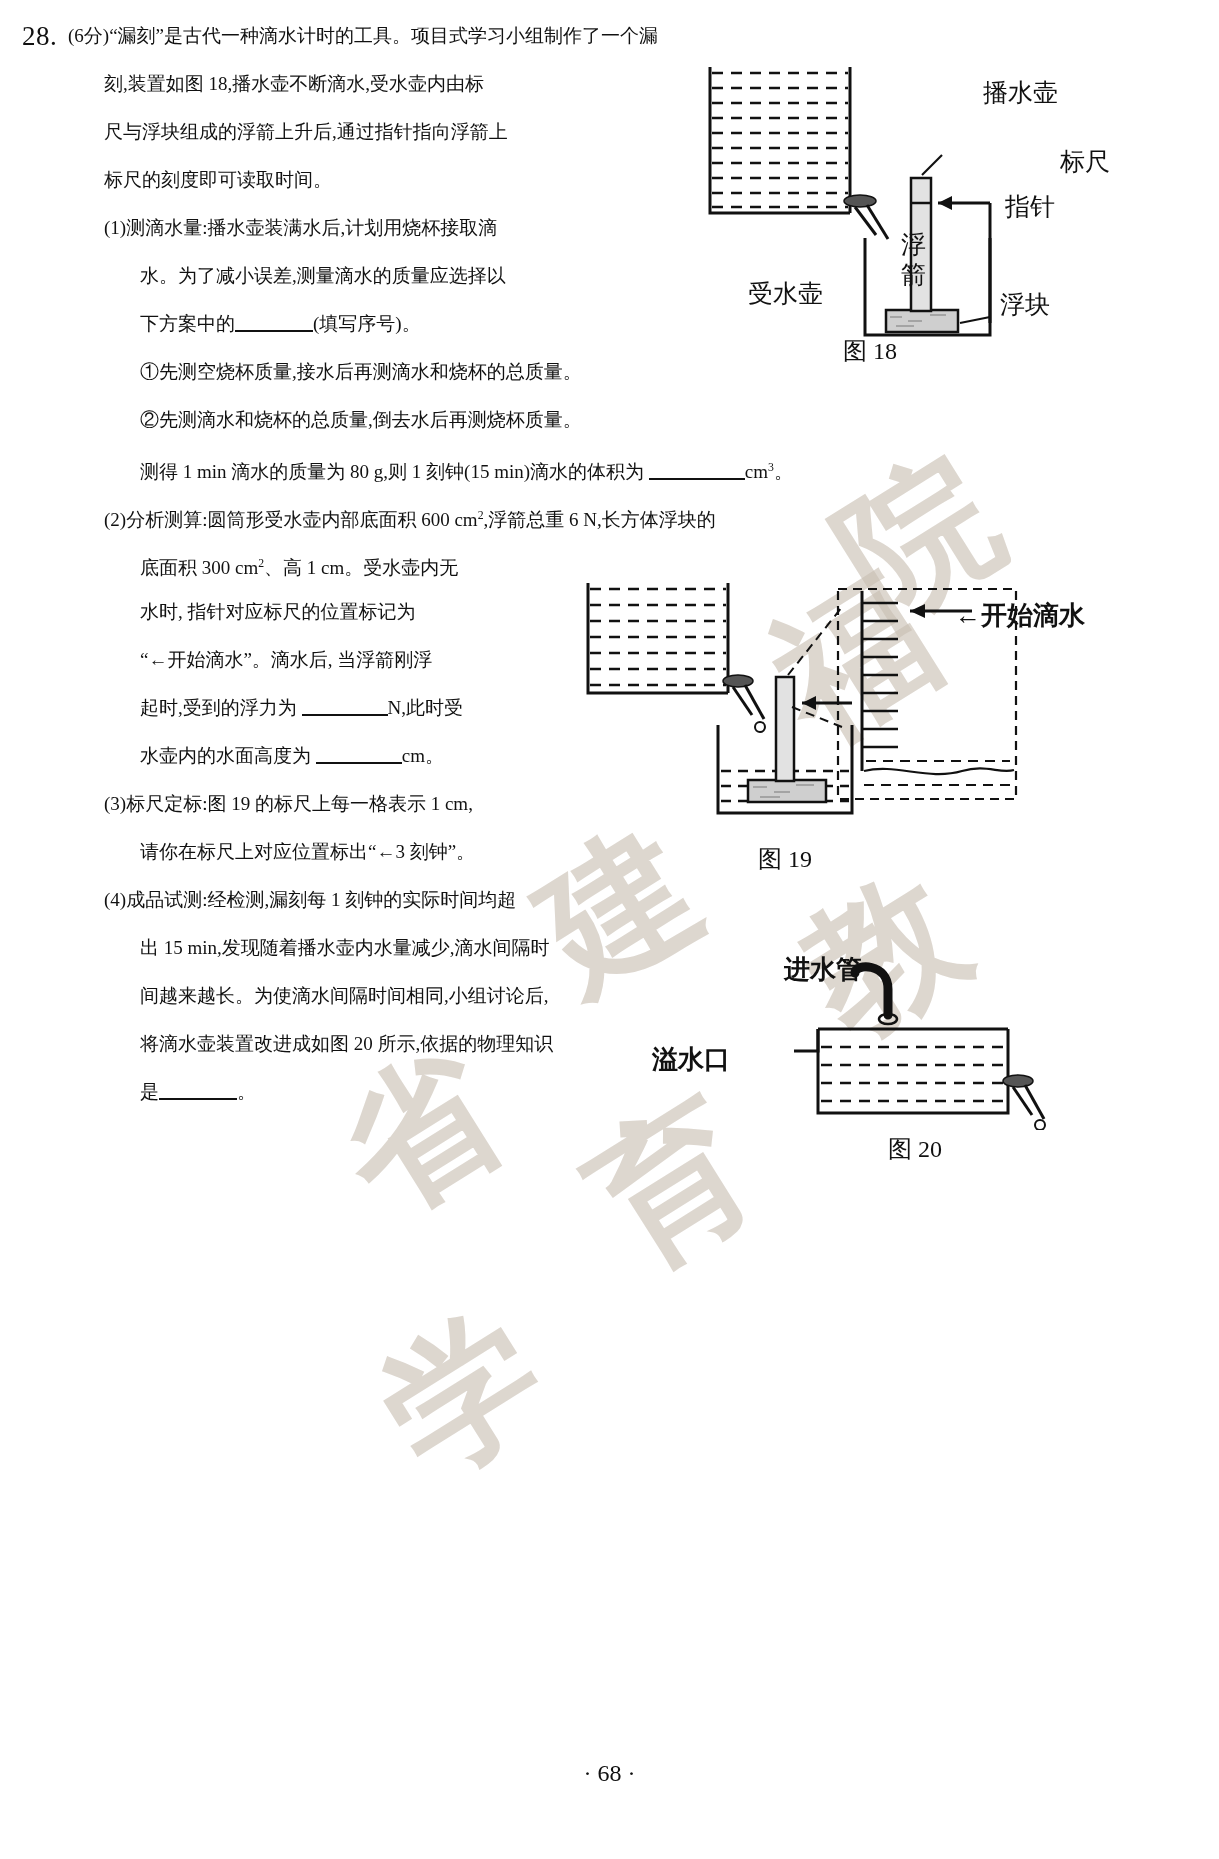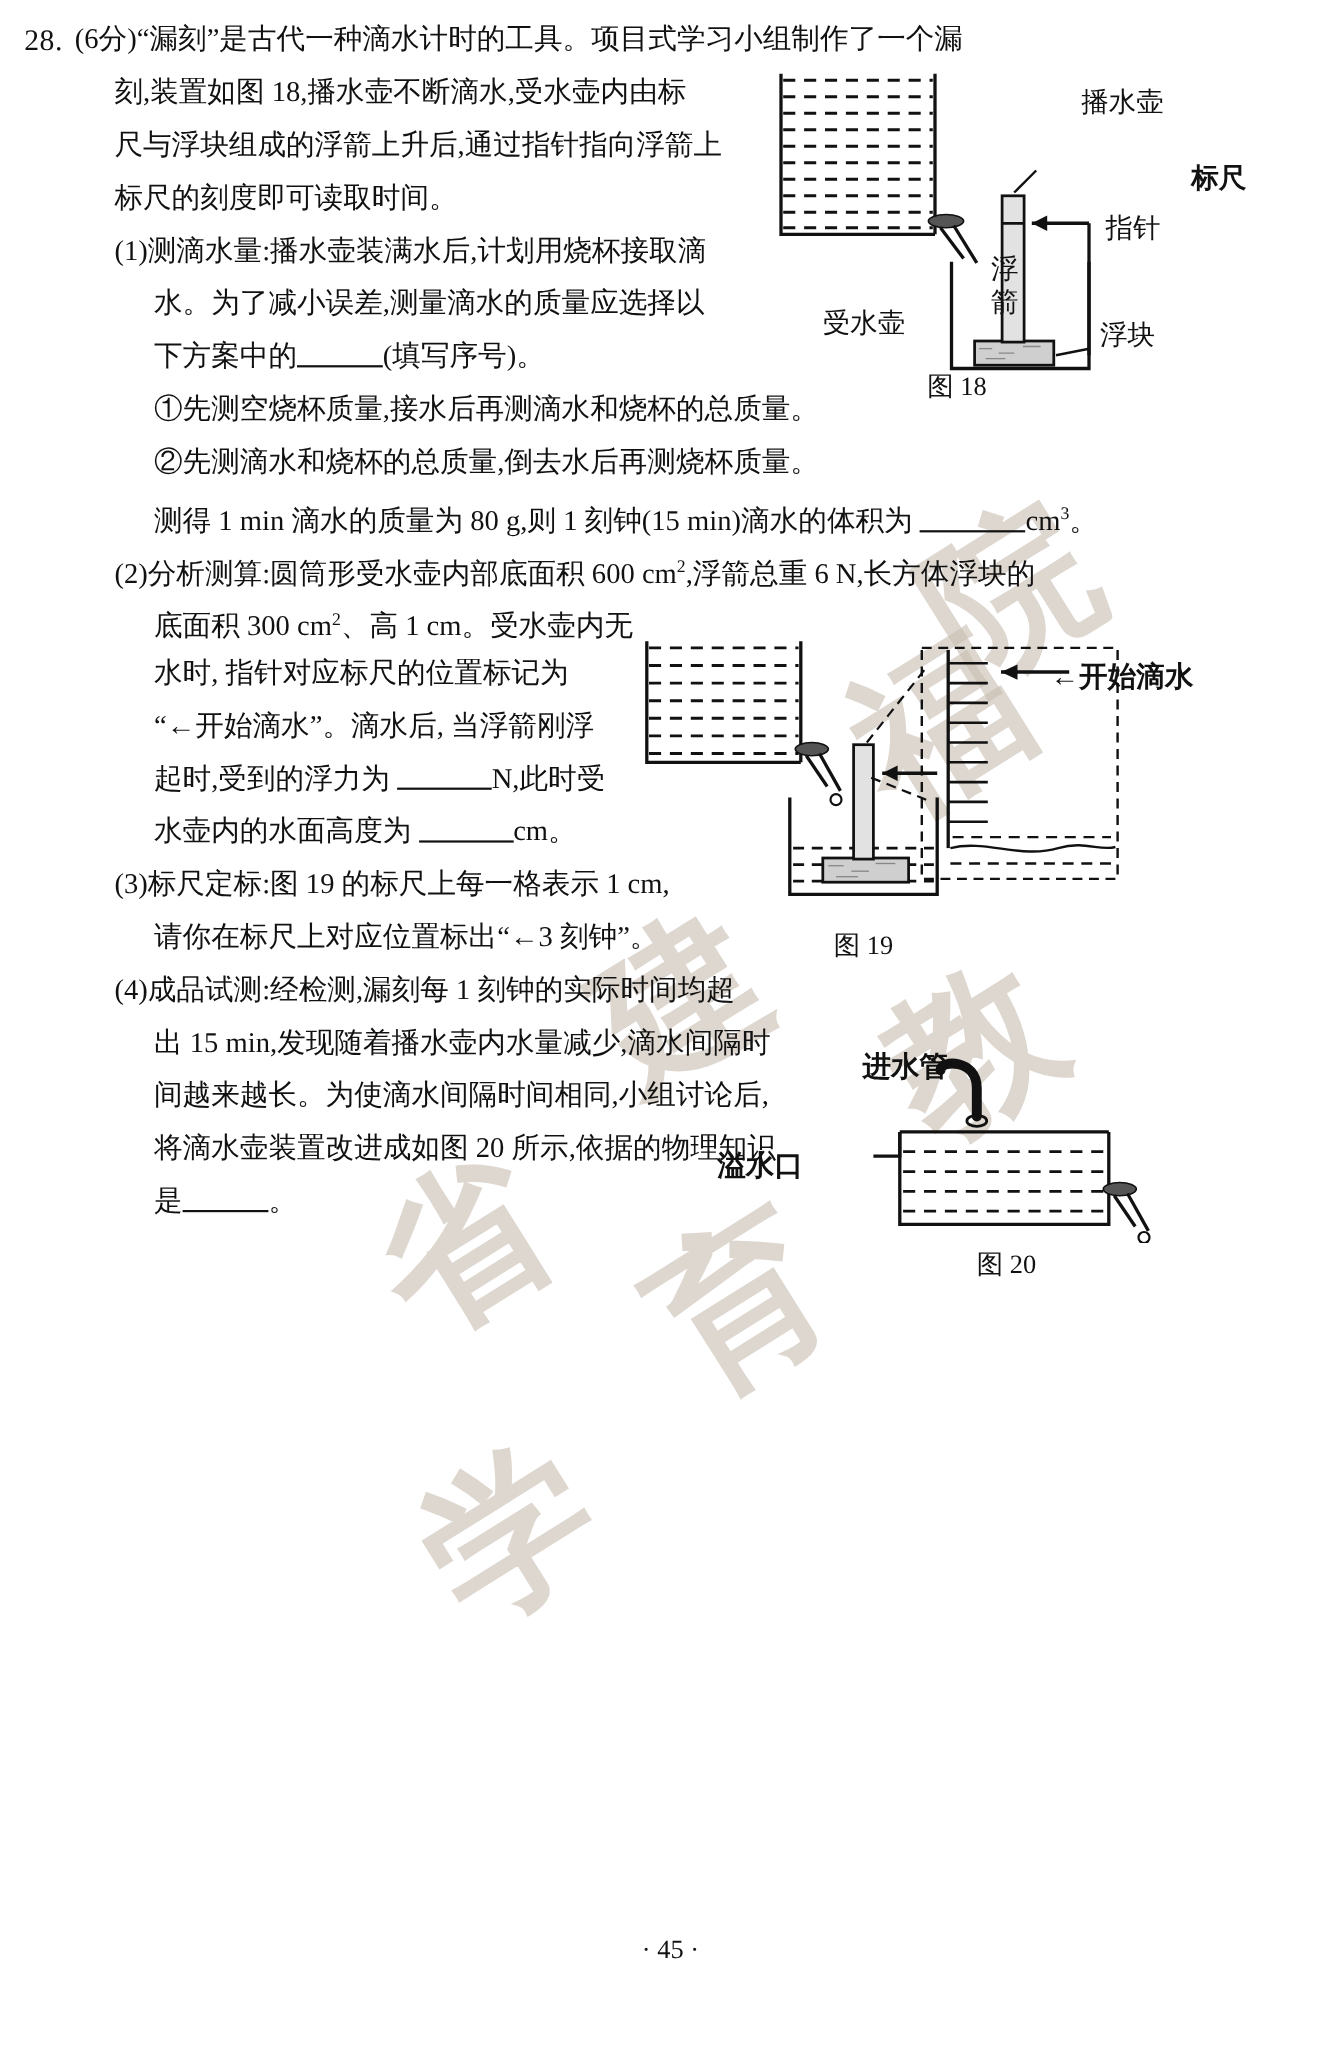--- a/index.html
+++ b/index.html
@@ -49,21 +49,21 @@
     font-size: 27px;
     line-height: 48px;
     letter-spacing: .5px;
   }
 
   .body-text {
     position: absolute;
     left: 68px;
     top: 12px;
     width: 1130px;
-    font-size: 26px;
+    font-size: 19px;
     line-height: 48px;
   }
 
   .ln {
     white-space: nowrap;
     height: 48px;
     line-height: 48px;
   }
   .ln.indent1 { padding-left: 36px; }
   .ln.indent2 { padding-left: 72px; }
@@ -209,21 +209,21 @@
     <path d="M 300 148 L 248 148" stroke="#111" stroke-width="3.2" fill="none"></path>
     <path d="M 248 148 L 262 141 L 262 155 Z" fill="#111"></path>
     <line x1="300" y1="148" x2="300" y2="268" stroke="#111" stroke-width="3"></line>
 
     <path d="M 232 120 L 252 100" stroke="#111" stroke-width="2.2" fill="none"></path>
 
     <path d="M 270 268 L 300 262" stroke="#111" stroke-width="2.2" fill="none"></path>
   </svg>
 
   <div class="figlabel" style="left:983px; top:76px;">播水壶</div>
-  <div class="figlabel" style="left:1083px; top:145px;font-weight:bold;">标尺</div>
+  <div class="figlabel" style="left:1060px; top:145px;">标尺</div>
   <div class="figlabel" style="left:1005px; top:190px;">指针</div>
   <div class="figlabel" style="left:901px; top:228px;">浮</div>
   <div class="figlabel" style="left:901px; top:258px;">箭</div>
   <div class="figlabel" style="left:748px; top:277px;">受水壶</div>
   <div class="figlabel" style="left:1000px; top:288px;">浮块</div>
   <div class="figcap" style="left:800px; top:335px; width:140px;">图 18</div>
 
   <svg class="fig" style="left:580px; top:575px;" width="440" height="265" viewBox="0 0 440 265">
 
     <path d="M 8 8 L 8 118 L 148 118" fill="none" stroke="#111" stroke-width="3"></path>
@@ -316,15 +316,15 @@
     <ellipse cx="258" cy="126" rx="15" ry="6" fill="#555" stroke="#111" stroke-width="1.5"></ellipse>
     <path d="M 253 132 L 272 160" stroke="#111" stroke-width="3" fill="none"></path>
     <path d="M 265 130 L 284 164" stroke="#111" stroke-width="3" fill="none"></path>
     <circle cx="280" cy="170" r="5" fill="none" stroke="#111" stroke-width="2"></circle>
   </svg>
 
   <div class="figlabel bold" style="left:784px; top:952px; font-size:26px;">进水管</div>
   <div class="figlabel bold" style="left:652px; top:1020px; font-size:26px;margin-top:22px;">溢水口</div>
   <div class="figcap" style="left:845px; top:1133px; width:140px;">图 20</div>
 
-  <div class="pageno">· 45 ·</div>
+  <div class="pageno">· 68 ·</div>
 
 </div>
 
 </body></html>

